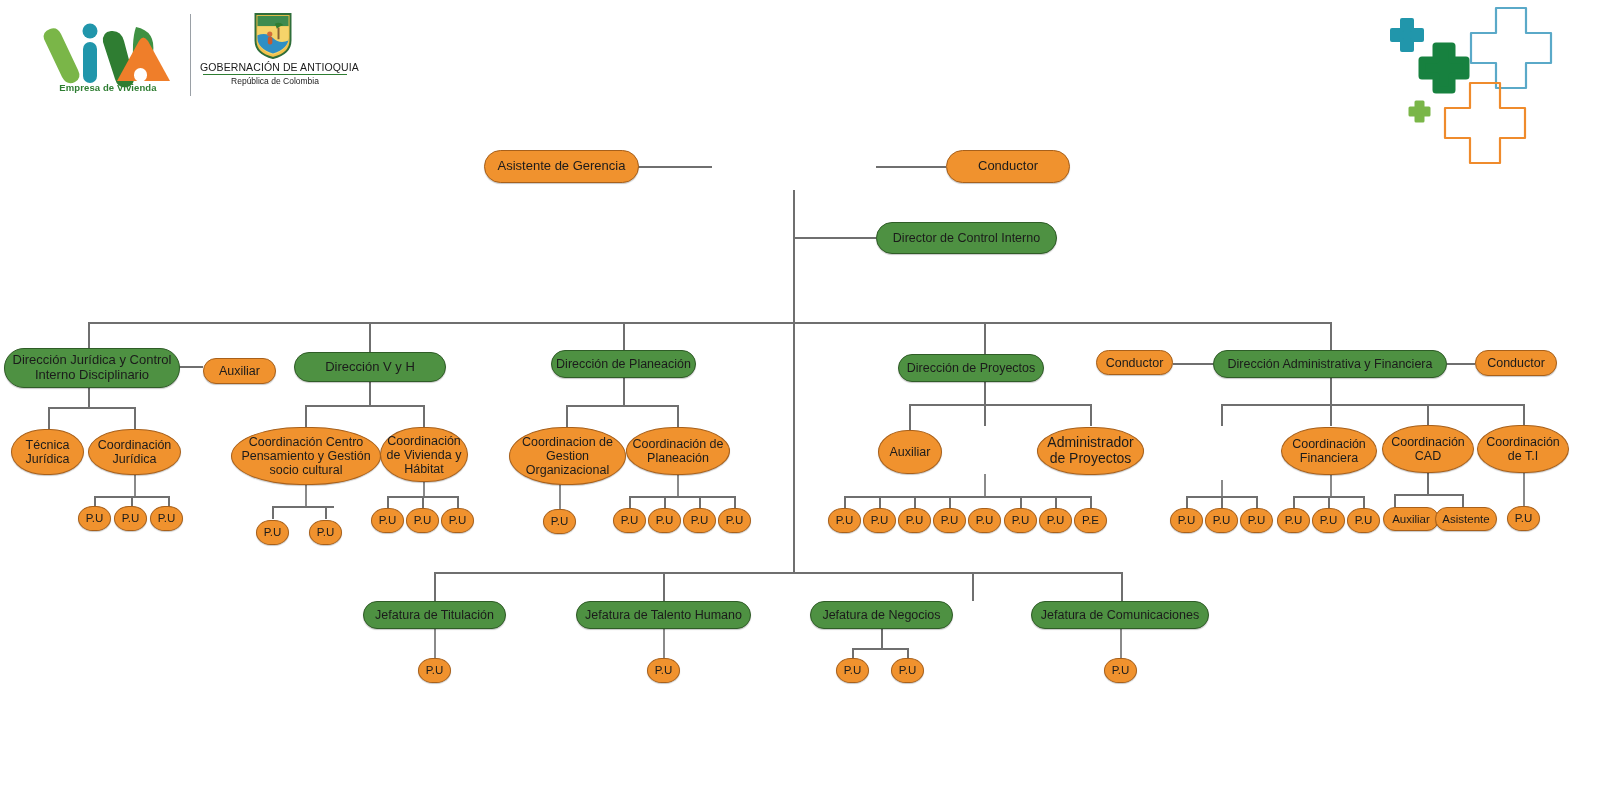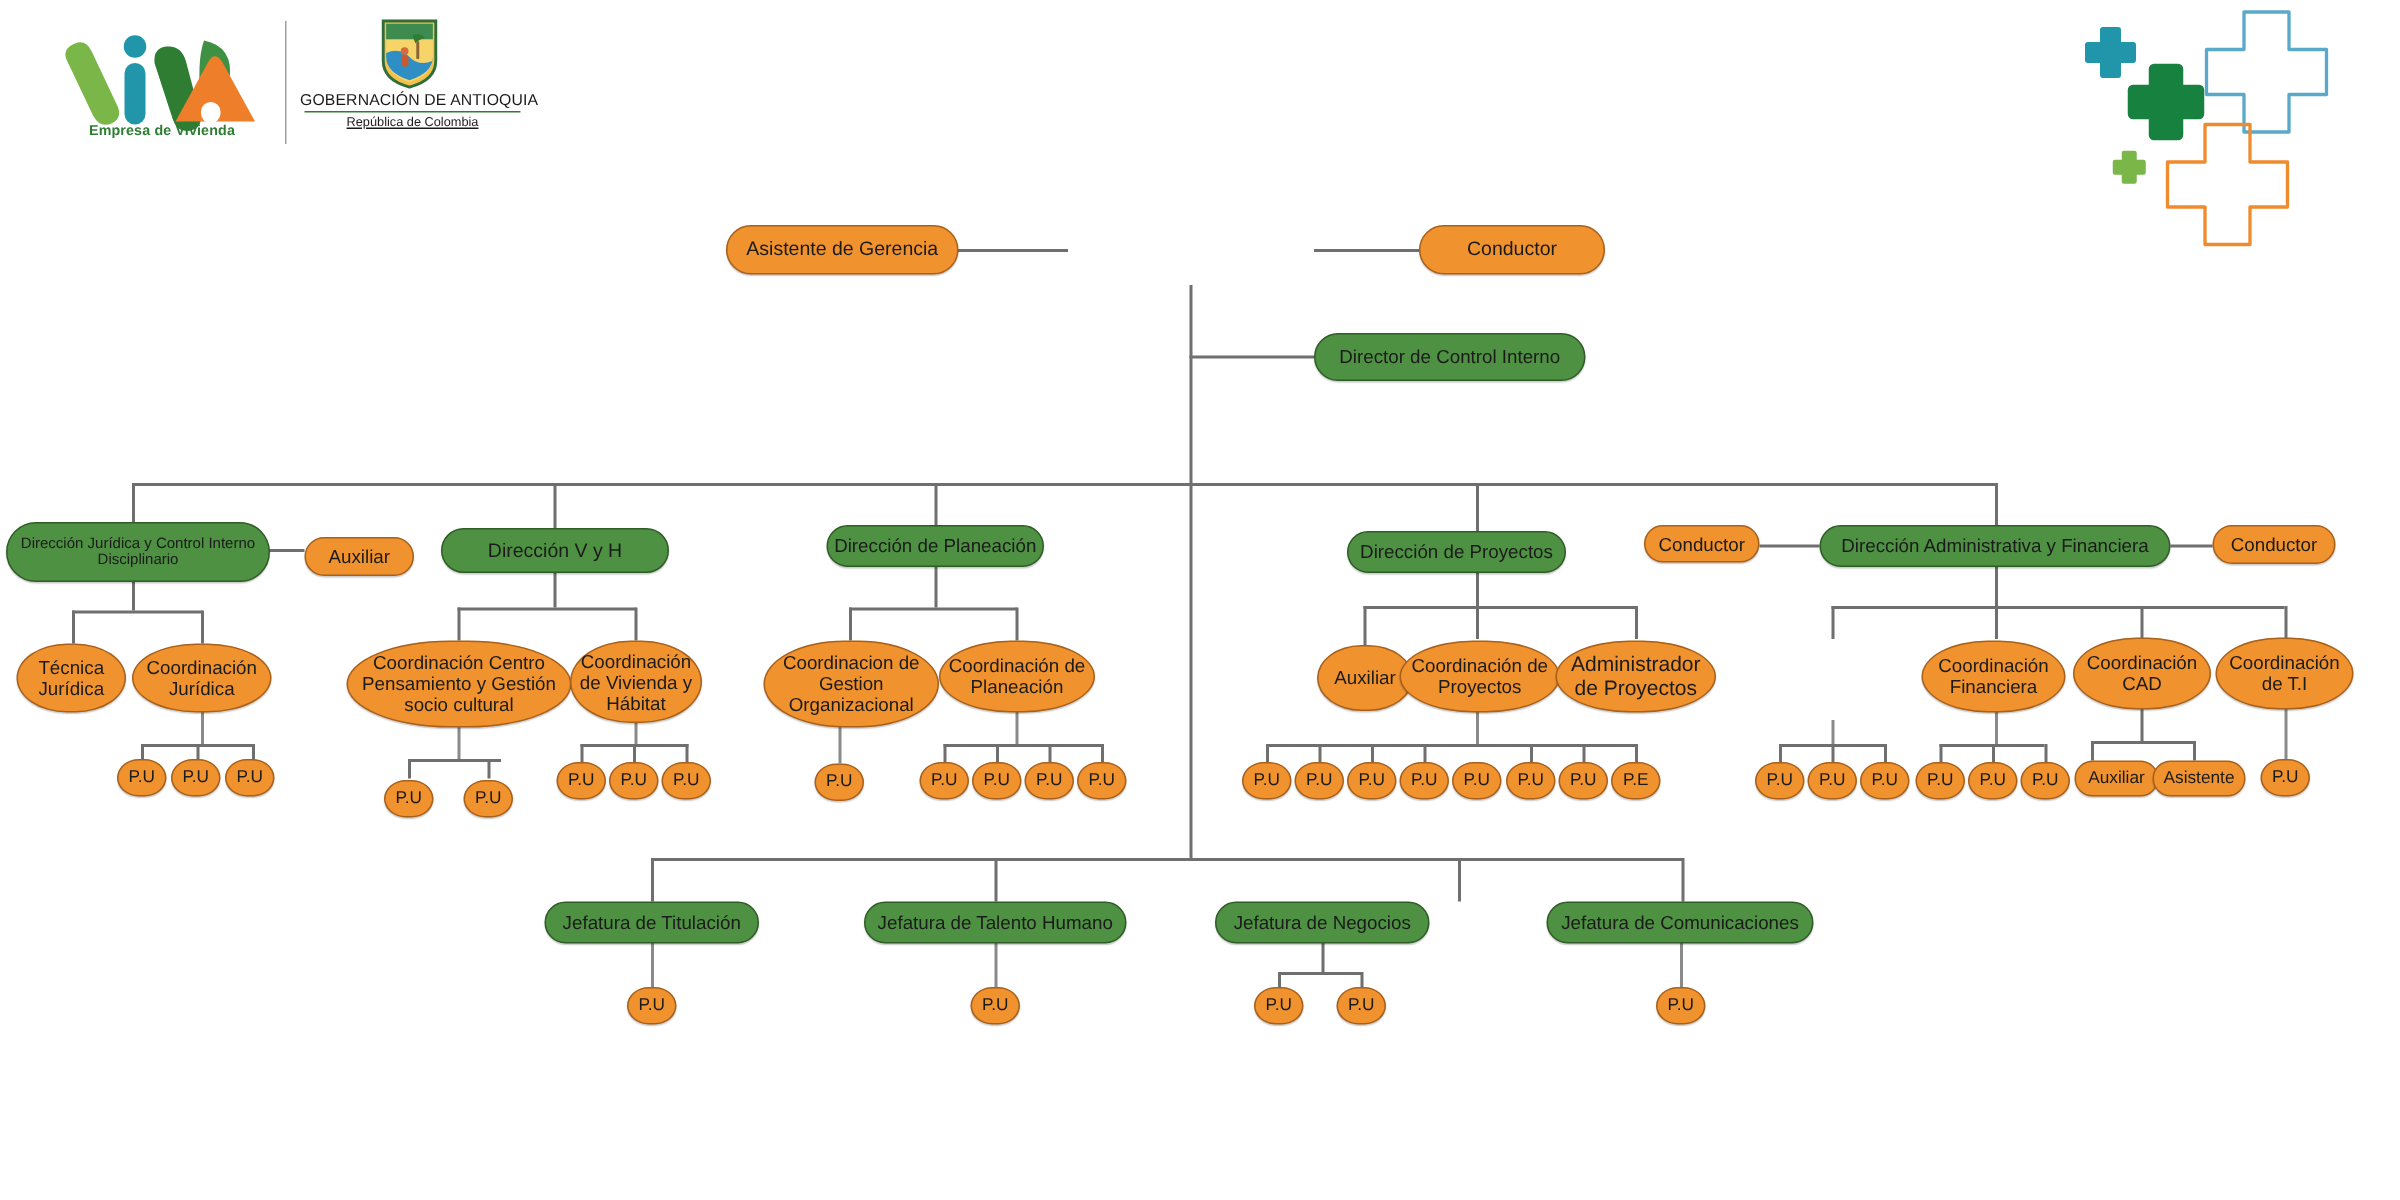--- a/index.html
+++ b/index.html
@@ -35,21 +35,21 @@
   #gob-title {
     position: absolute; left: 200px; top: 61px; width: 150px;
     text-align: center; font-size: 10.5px; color: #1a1a1a; letter-spacing: .1px;
     white-space: nowrap;
   }
   #gob-underline {
     position: absolute; left: 203px; top: 74px; width: 144px; height: 1px; background: #2e7d32;
   }
   #gob-sub {
     position: absolute; left: 200px; top: 76px; width: 150px;
-    text-align: center; font-size: 8.5px; color: #1a1a1a; text-decoration: underline;
+    text-align: center; font-size: 8.5px; color: #1a1a1a;
   }
 
   
   #crosses { position: absolute; right: 0; top: 0; width: 230px; height: 190px; }
 
   
   .ln { position: absolute; background: #6f6f6f; }
   .ln.h { height: 1.6px; }
   .ln.v { width: 1.6px; }
   .ln.thin { background: #8a8a8a; }
@@ -234,21 +234,21 @@
   <div class="ln v" style="left:852px; top:648px; height:12px;"></div>
   <div class="ln v" style="left:907px; top:648px; height:12px;"></div>
 
   <div class="node orange pill" style="left:484px; top:150px; width:155px; height:33px; font-size:13px;">Asistente de Gerencia</div>
 
 
   <div class="node orange pill" style="left:946px; top:150px; width:124px; height:33px; font-size:13px;">Conductor</div>
 
   <div class="node green pill" style="left:876px; top:222px; width:181px; height:32px; font-size:12.5px;">Director de Control Interno</div>
 
-  <div class="node green pill" style="left:4px; top:348px; width:176px; height:40px; font-size:10px;">Dirección Jurídica y Control Interno Disciplinario</div>
+  <div class="node green pill" style="left:4px; top:348px; width:176px; height:40px; font-size:13px;">Dirección Jurídica y Control Interno Disciplinario</div>
   <div class="node orange pill" style="left:203px; top:358px; width:73px; height:26px; font-size:12.5px;">Auxiliar</div>
 
   <div class="node green pill" style="left:294px; top:352px; width:152px; height:30px; font-size:13px;">Dirección V y H</div>
 
   <div class="node green pill" style="left:551px; top:350px; width:145px; height:28px; font-size:12.5px;">Dirección de Planeación</div>
 
   <div class="node green pill" style="left:898px; top:354px; width:146px; height:28px; font-size:12.5px;">Dirección de Proyectos</div>
 
   <div class="node orange pill" style="left:1096px; top:350px; width:77px; height:25px; font-size:12.5px;">Conductor</div>
   <div class="node green pill" style="left:1213px; top:350px; width:234px; height:28px; font-size:12.5px;text-align:right;">Dirección Administrativa y Financiera</div>
@@ -257,21 +257,20 @@
   <div class="node orange blob" style="left:11px; top:429px; width:73px; height:46px; font-size:12.5px;">Técnica Jurídica</div>
   <div class="node orange blob" style="left:88px; top:429px; width:93px; height:46px; font-size:12.5px;">Coordinación Jurídica</div>
 
   <div class="node orange blob" style="left:231px; top:427px; width:150px; height:58px; font-size:12.5px;">Coordinación Centro Pensamiento y Gestión socio cultural</div>
   <div class="node orange blob" style="left:380px; top:427px; width:88px; height:55px; font-size:12.5px;">Coordinación de Vivienda y Hábitat</div>
 
   <div class="node orange blob" style="left:509px; top:427px; width:117px; height:58px; font-size:12.5px;">Coordinacion de Gestion Organizacional</div>
   <div class="node orange blob" style="left:626px; top:427px; width:104px; height:48px; font-size:12.5px;">Coordinación de Planeación</div>
 
   <div class="node orange blob" style="left:878px; top:430px; width:64px; height:44px; font-size:12.5px;">Auxiliar</div>
-  <div class="node orange blob" style="left:933px; top:427px; width:107px; height:48px; font-size:12.5px;">Coordinación de Proyectos</div>
   <div class="node orange blob" style="left:1037px; top:427px; width:107px; height:48px; font-size:14px;">Administrador de Proyectos</div>
 
   <div class="node orange blob" style="left:1281px; top:427px; width:96px; height:48px; font-size:12.5px;">Coordinación Financiera</div>
   <div class="node orange blob" style="left:1382px; top:425px; width:92px; height:48px; font-size:12.5px;">Coordinación CAD</div>
   <div class="node orange blob" style="left:1477px; top:425px; width:92px; height:48px; font-size:12.5px;">Coordinación de T.I</div>
 
   <div class="node orange pu" style="left:78px; top:506px; width:33px; height:25px;">P.U</div>
   <div class="node orange pu" style="left:114px; top:506px; width:33px; height:25px;">P.U</div>
   <div class="node orange pu" style="left:150px; top:506px; width:33px; height:25px;">P.U</div>
 

